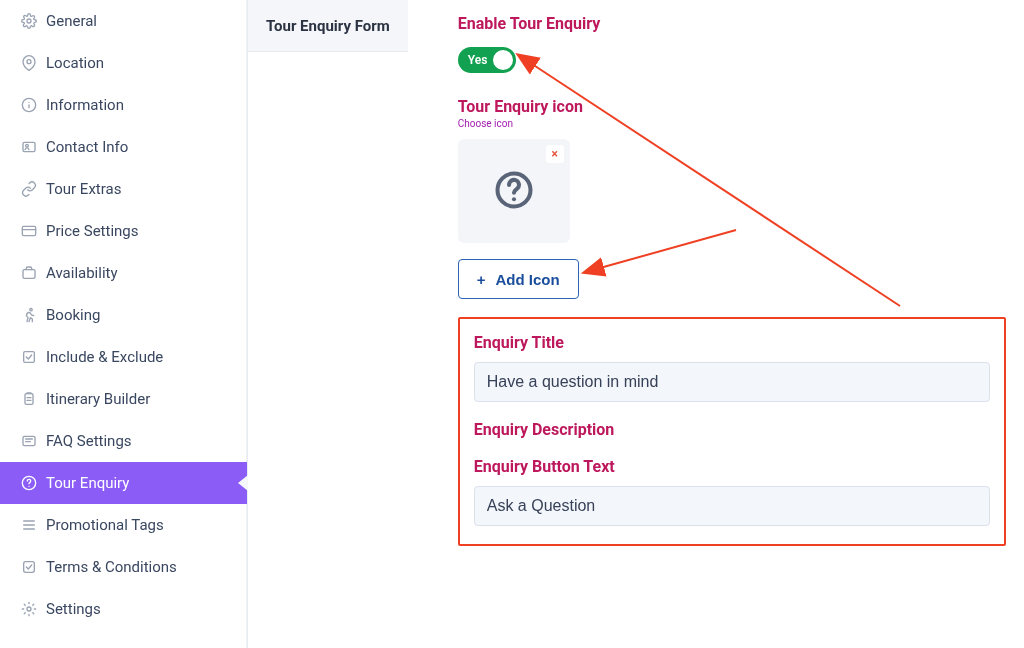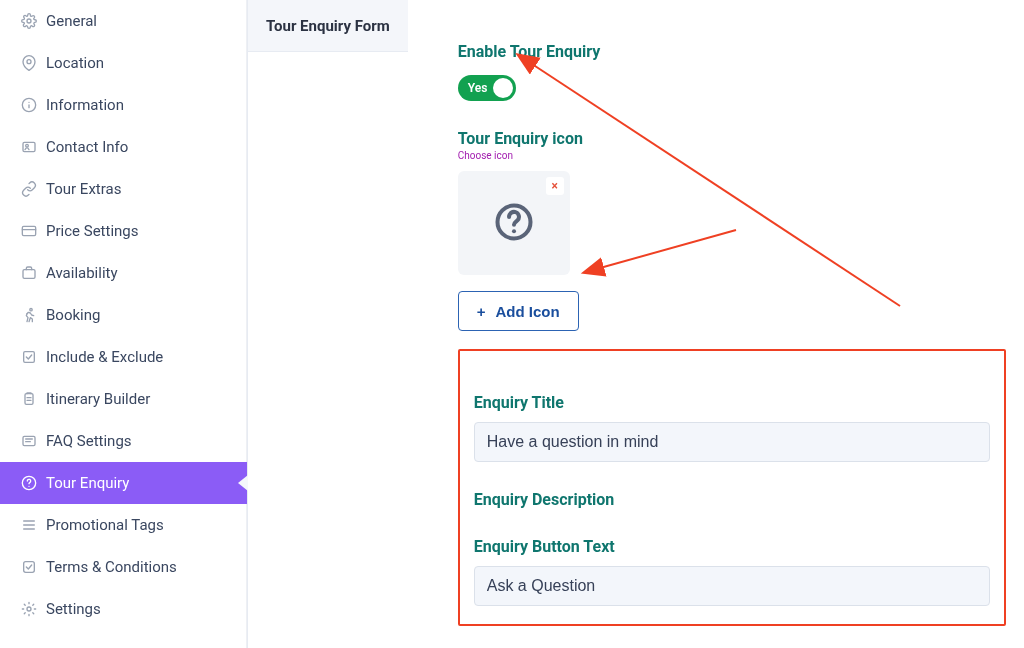--- a/index.html
+++ b/index.html
@@ -59,21 +59,21 @@
   .section-bar {
     height: 52px;
     display: flex; align-items: center;
     padding: 0 18px;
     background: #f4f6fa;
     color: #2b3242; font-weight: 700; font-size: 15px;
     border-bottom: 1px solid #e7ebf2;
   }
   .content { position: relative; padding: 14px 18px 18px; flex: 1; overflow: hidden; }
 
-  .field-title { font-weight: 700; font-size: 16px; color: #0f766e; margin-top: 28px; }
+  .field-title { font-weight: 700; font-size: 16px; color: #be185d; }
   .field-sub { color: #a21caf; font-size: 10px; margin-top: 2px; }
 
   
   .toggle {
     margin-top: 14px;
     display: inline-flex; align-items: center;
     height: 26px; width: 58px;
     border-radius: 999px;
     background: #12a150;
     position: relative;

